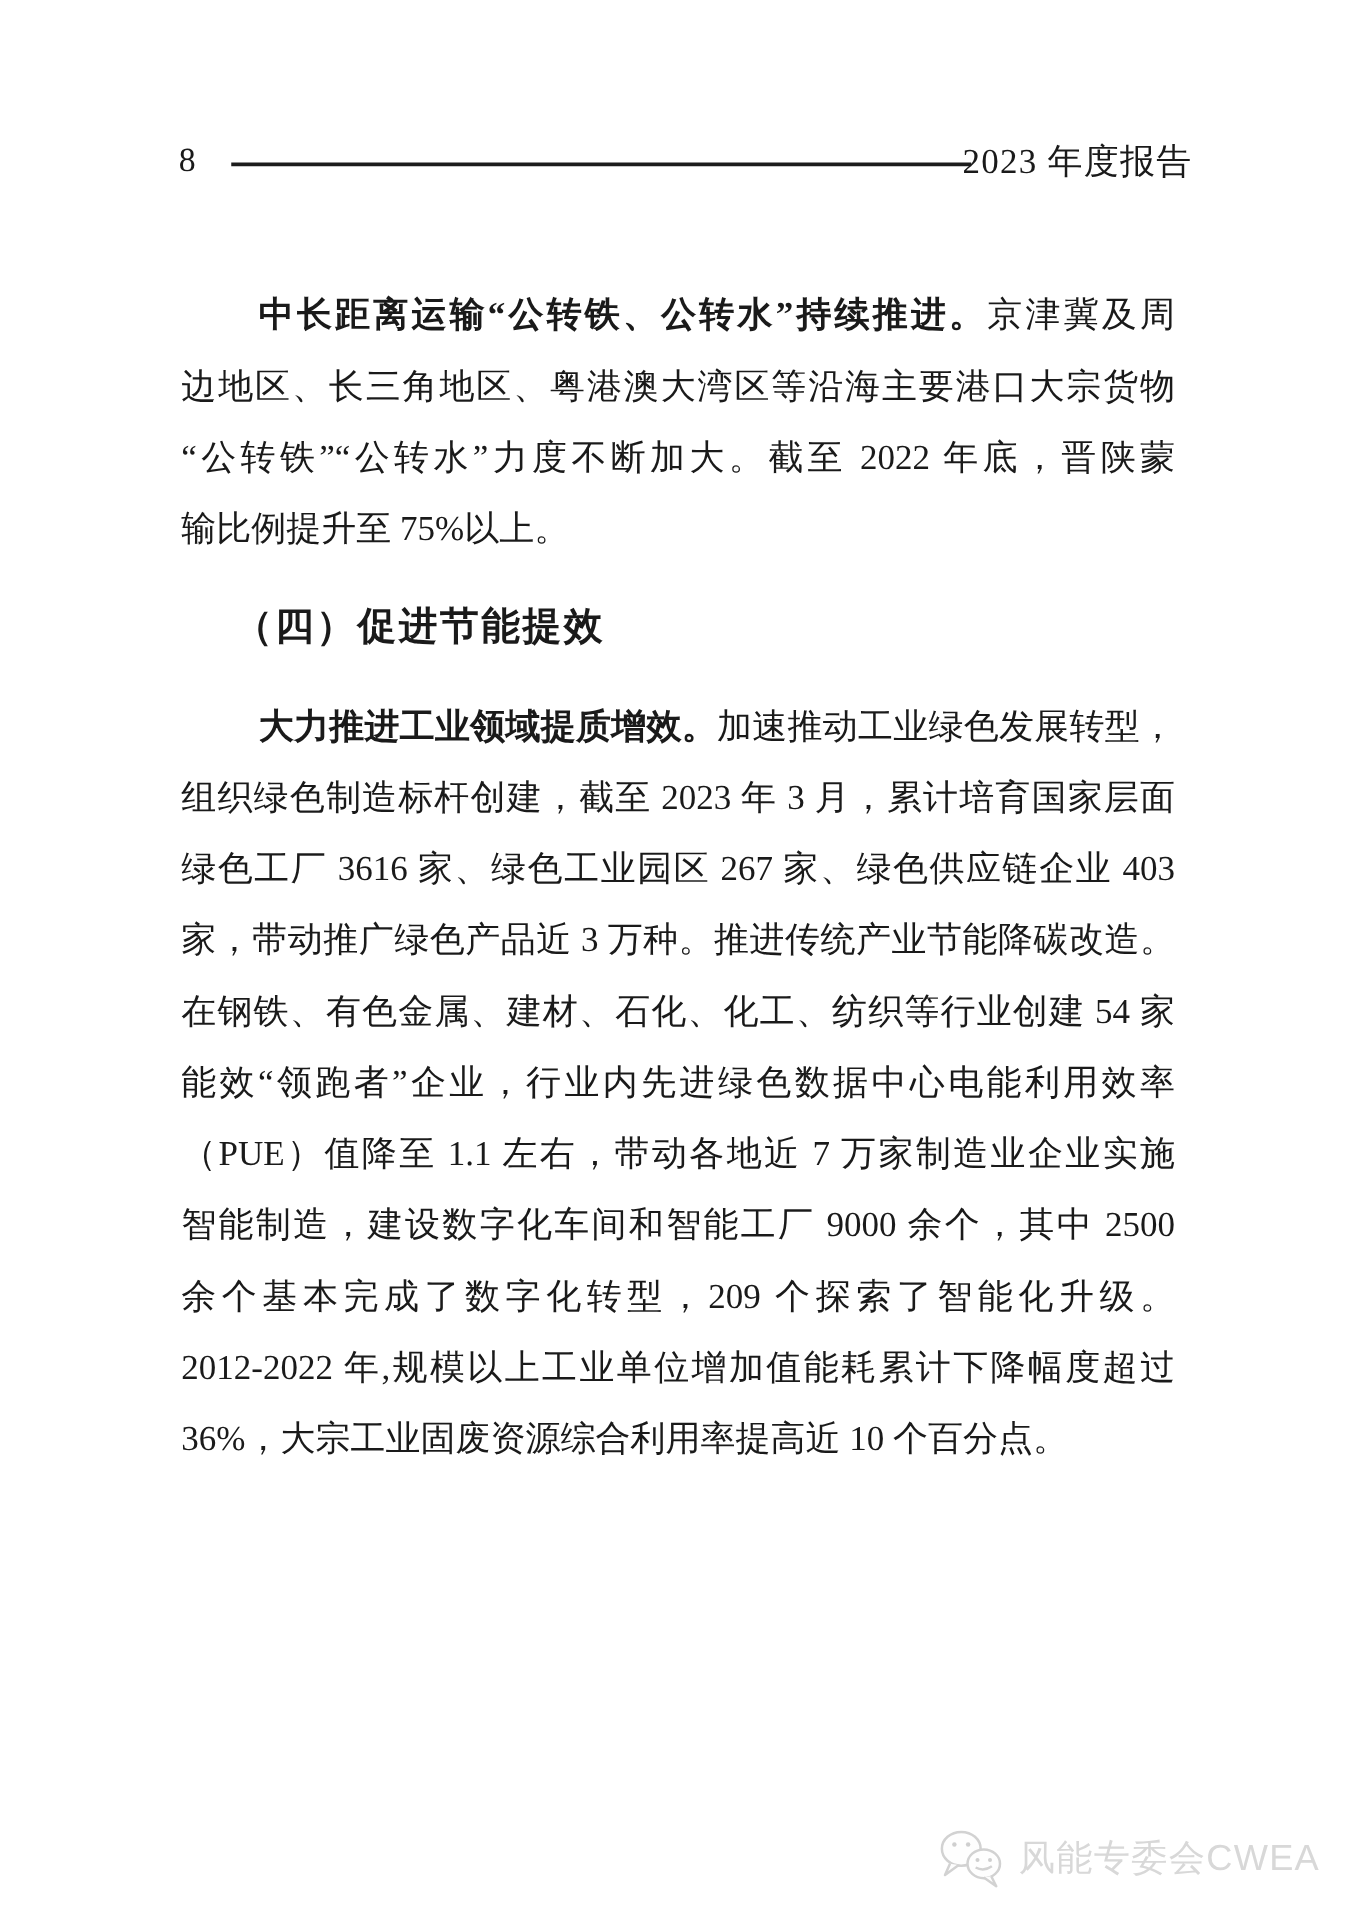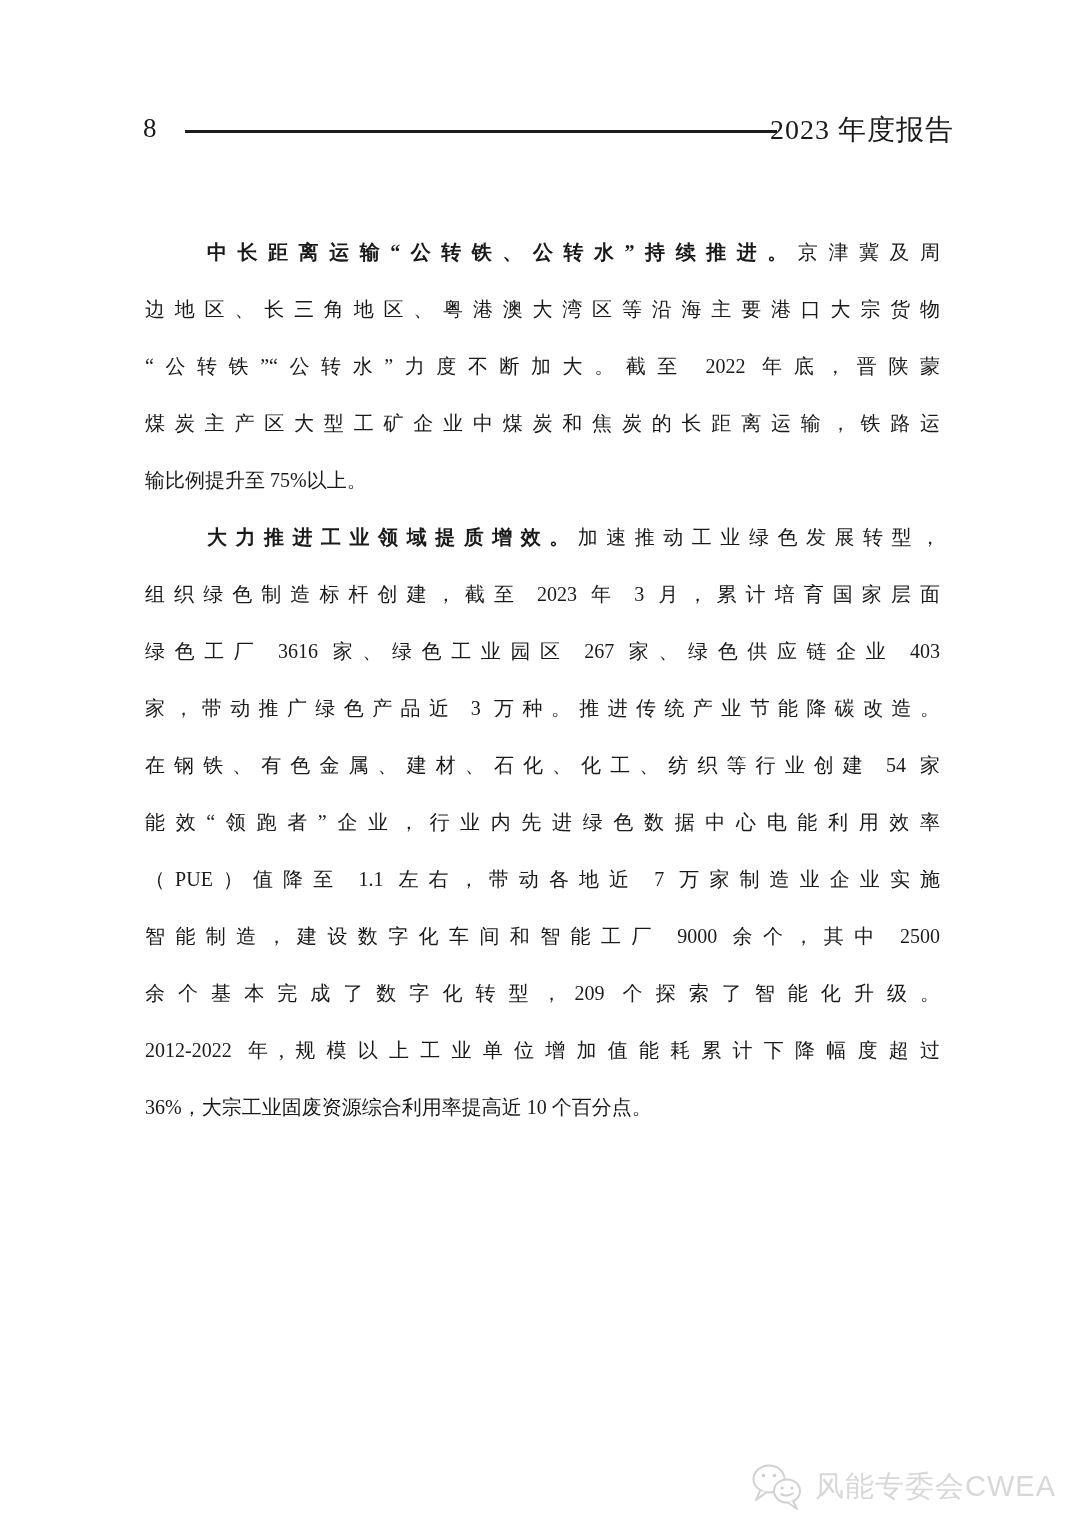--- a/index.html
+++ b/index.html
@@ -29,21 +29,21 @@
   }
 
   
   .document-body {
     position: absolute;
     left: 145px; top: 224px;
     width: 795px;
   }
   .paragraph { margin: 0; }
   .line {
-    font-size: 20px;
+    font-size: 28px;
     line-height: 57px;
     height: 57px;
     white-space: normal;
   }
   .line.justify { text-align: justify; text-align-last: justify; }
   .line.indent { text-indent: 62px; }
   .line b { font-weight: bold; }
 
   .heading {
     font-family: "Liberation Sans", "DejaVu Sans", sans-serif;
@@ -78,23 +78,23 @@
   <div class="page-number">8</div>
   <div class="header-rule"></div>
   <div class="report-title">2023 年度报告</div>
 </div>
 
 <div class="document-body">
     <div class="paragraph">
       <div class="line justify indent"><b>中长距离运输“公转铁、公转水”持续推进。</b><span>京津冀及周</span></div>
       <div class="line justify"><span>边地区、长三角地区、粤港澳大湾区等沿海主要港口大宗货物</span></div>
       <div class="line justify"><span>“公转铁”“公转水”力度不断加大。截至 2022 年底，晋陕蒙</span></div>
-      <div class="line justify"><span>煤炭主产区大型工矿企业中煤炭和焦炭的长距离运输，铁路运</span></div>
       <div class="line"><span>输比例提升至 75%以上。</span></div>
     </div>
+    <div class="heading">（四）促进节能提效</div>
     <div class="paragraph">
       <div class="line justify indent"><b>大力推进工业领域提质增效。</b><span>加速推动工业绿色发展转型，</span></div>
       <div class="line justify"><span>组织绿色制造标杆创建，截至 2023 年 3 月，累计培育国家层面</span></div>
       <div class="line justify"><span>绿色工厂 3616 家、绿色工业园区 267 家、绿色供应链企业 403</span></div>
       <div class="line justify"><span>家，带动推广绿色产品近 3 万种。推进传统产业节能降碳改造。</span></div>
       <div class="line justify"><span>在钢铁、有色金属、建材、石化、化工、纺织等行业创建 54 家</span></div>
       <div class="line justify"><span>能效“领跑者”企业，行业内先进绿色数据中心电能利用效率</span></div>
       <div class="line justify"><span>（PUE）值降至 1.1 左右，带动各地近 7 万家制造业企业实施</span></div>
       <div class="line justify"><span>智能制造，建设数字化车间和智能工厂 9000 余个，其中 2500</span></div>
       <div class="line justify"><span>余个基本完成了数字化转型，209 个探索了智能化升级。</span></div>

